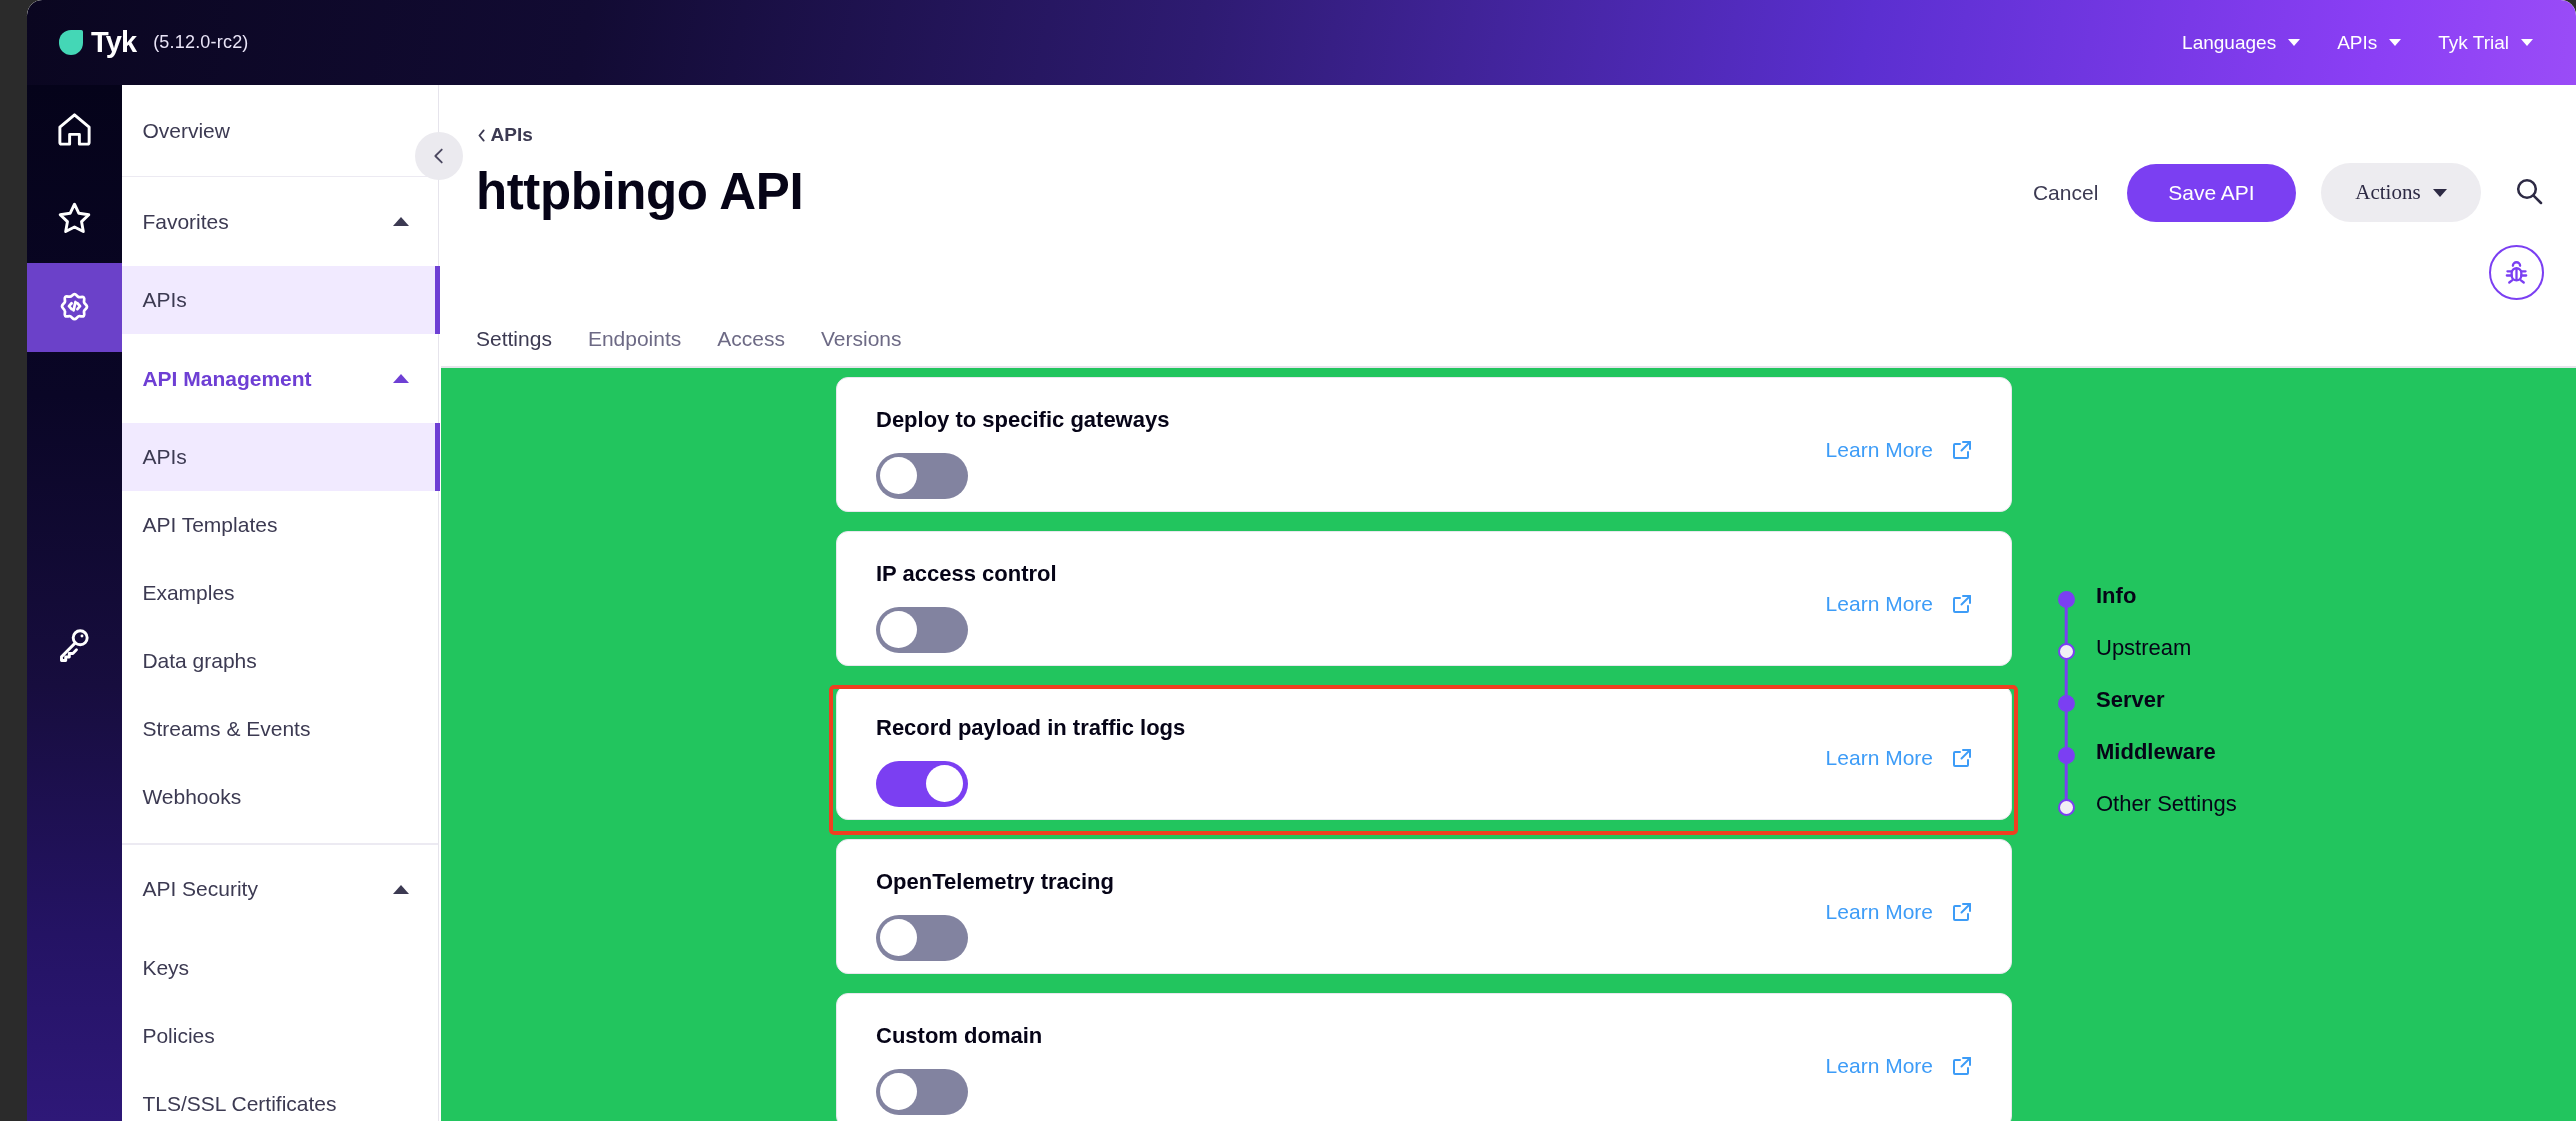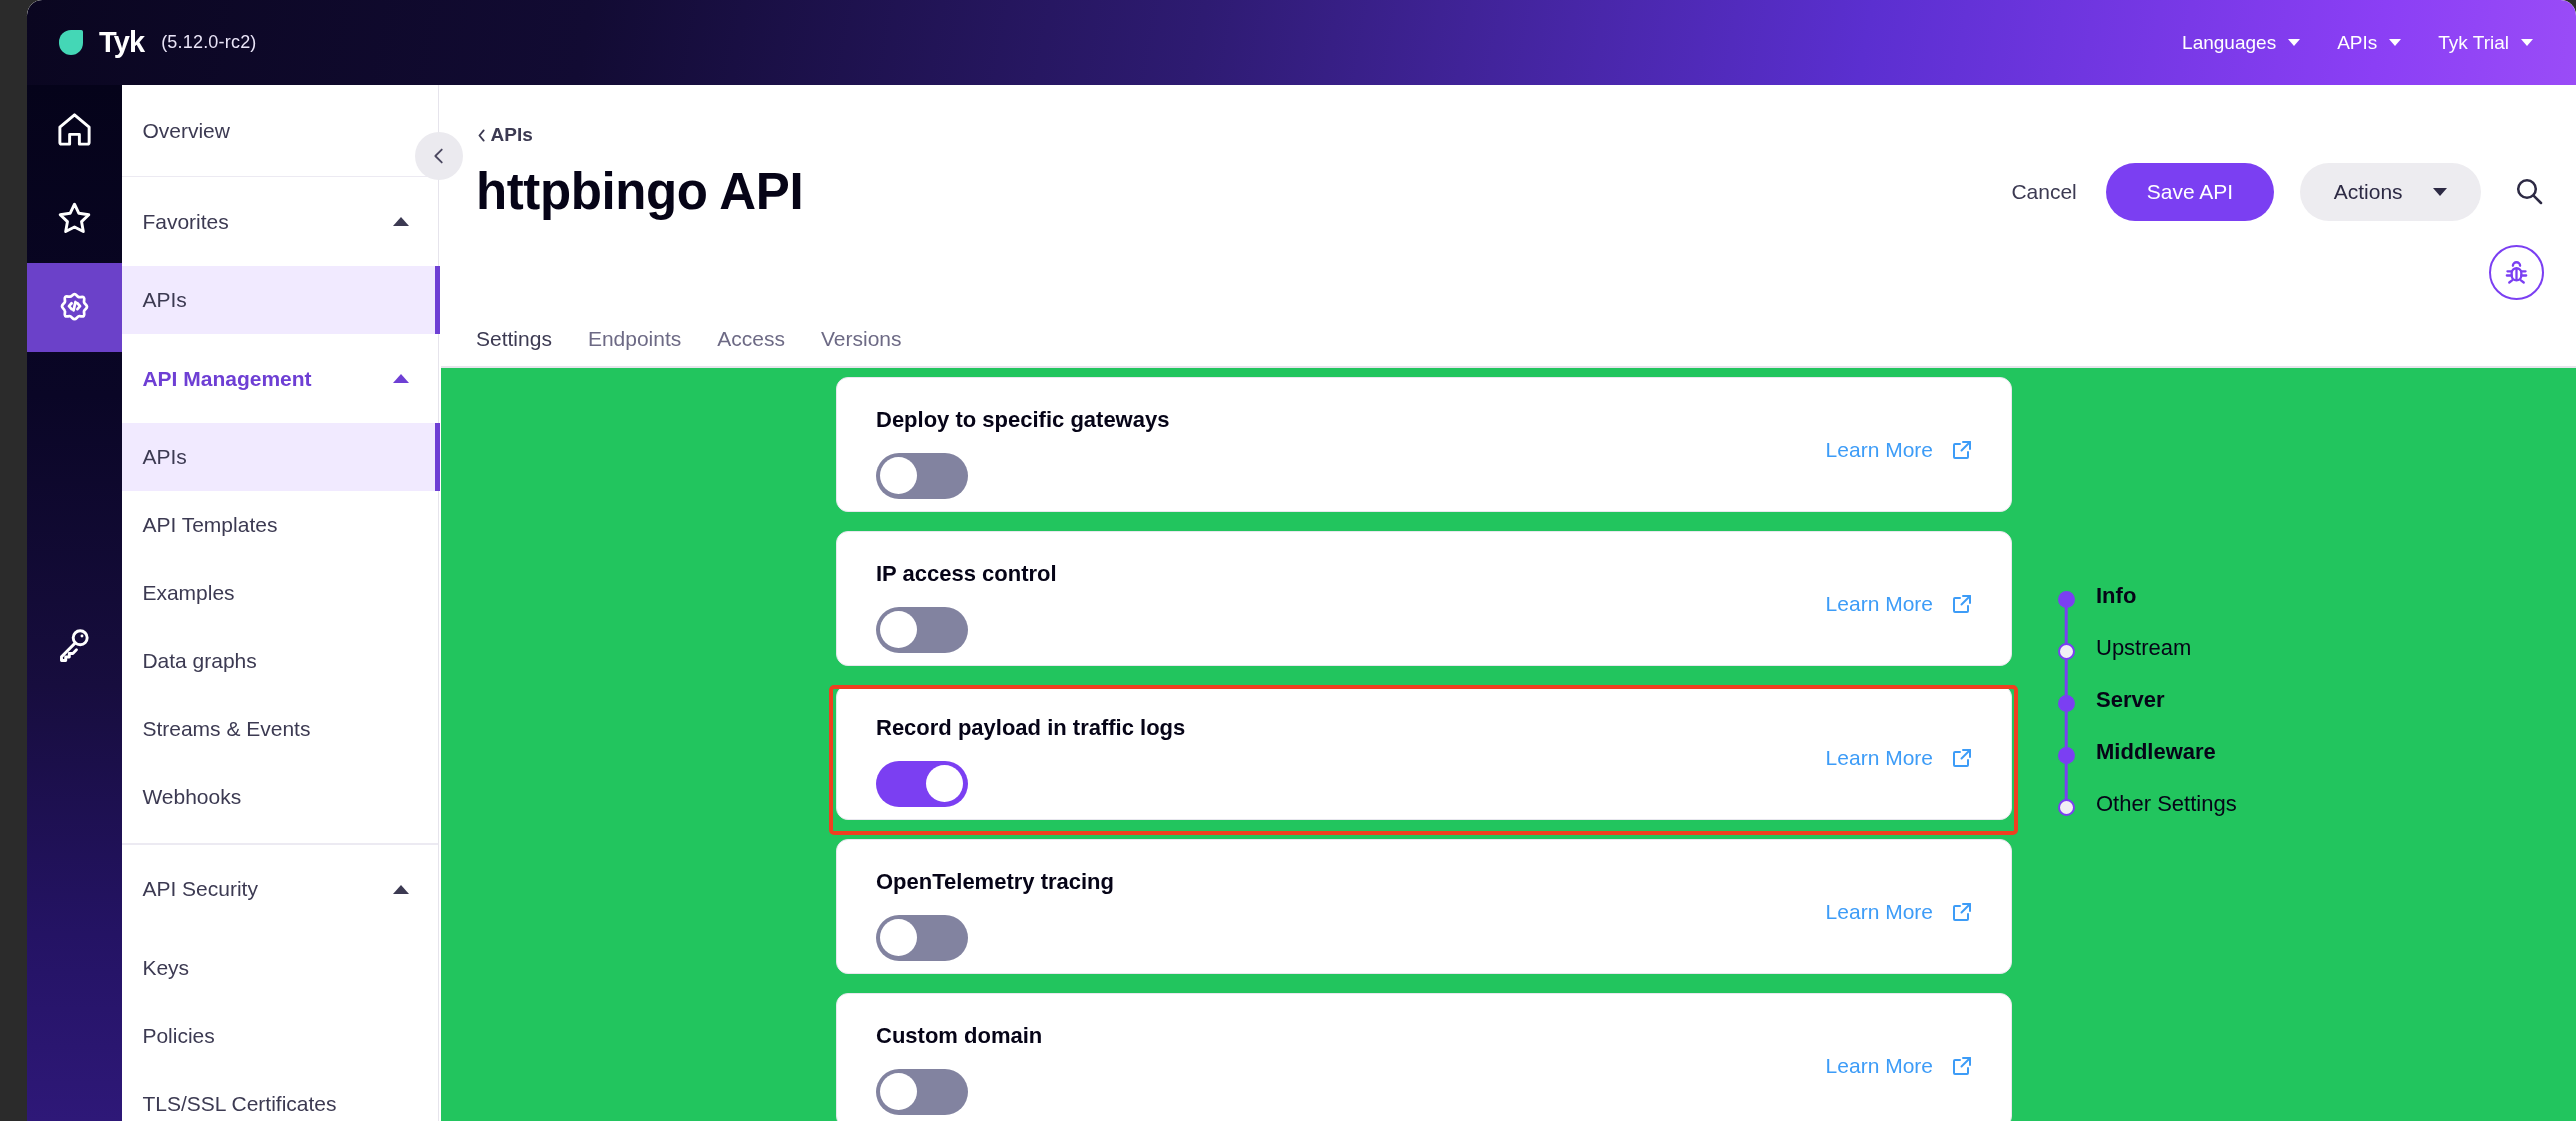--- a/index.html
+++ b/index.html
@@ -18,21 +18,21 @@
   }
 
   
   .topbar {
     position: absolute; left: 0; top: 0; width: 2549px; height: 85px;
     background: linear-gradient(100deg, #0a0620 0%, #120b33 22%, #2e1b72 46%, #5b2fd0 72%, #8b3ff5 92%, #9a4cf7 100%);
     display: flex; align-items: center;
     border-radius: 15.3px 15.3px 0 0;
   }
   .brand { display: flex; align-items: center; gap: 17px; padding-left: 32px; }
-  .tyk-logo { display: flex; align-items: center; gap: 16px; }
+  .tyk-logo { display: flex; align-items: center; gap: 8px; }
   .tyk-leaf {
     width: 24px; height: 25.6px; background: #44d7b6;
     border-radius: 12px 1.7px 12px 12px;
   }
   .tyk-word { color: #ffffff; font-size: 29px; font-weight: 700; letter-spacing: -0.9px; }
   .version { color: #e9e4f7; font-size: 18px; font-weight: 400; letter-spacing: 0.2px; }
   .topbar-right {
     margin-left: auto; display: flex; align-items: center;
     gap: 37px; padding-right: 43px;
   }
@@ -122,23 +122,23 @@
     font-size: 21px; color: #3c3a52; background: none; border: none;
     cursor: pointer; font-family: inherit; padding: 6.8px 3.4px;
   }
   .btn-save {
     background: #7b3ff2; color: #fff; border: none; cursor: pointer;
     font-family: inherit; font-size: 21px; font-weight: 500;
     padding: 17px 41px; border-radius: 34px;
   }
   .btn-actions {
     background: #edecf0; color: #2d2a44; border: none; cursor: pointer;
-    font-family: Liberation Sans, sans-serif; font-size: 21px;
+    font-family: Liberation Serif, serif; font-size: 21px;
     padding: 17px 34px; border-radius: 34px;
-    display: flex; align-items: center; gap: 30px;
+    display: flex; align-items: center; gap: 12px;
   }
   .chev-d-dark {
     width: 0; height: 0; border-left: 7.7px solid transparent;
     border-right: 7.7px solid transparent; border-top: 8.5px solid #2d2a44;
   }
   .search-ico { cursor: pointer; margin-left: 6.8px; }
 
   .tabs {
     position: absolute; left: 35px; top: 242px;
     display: flex; align-items: flex-end; gap: 36px;

